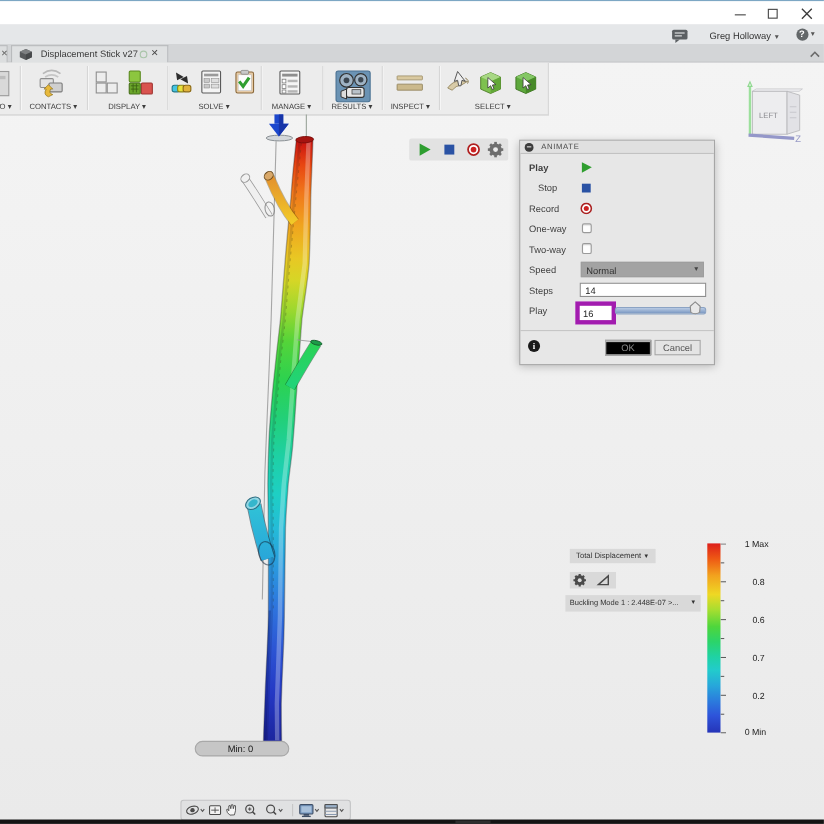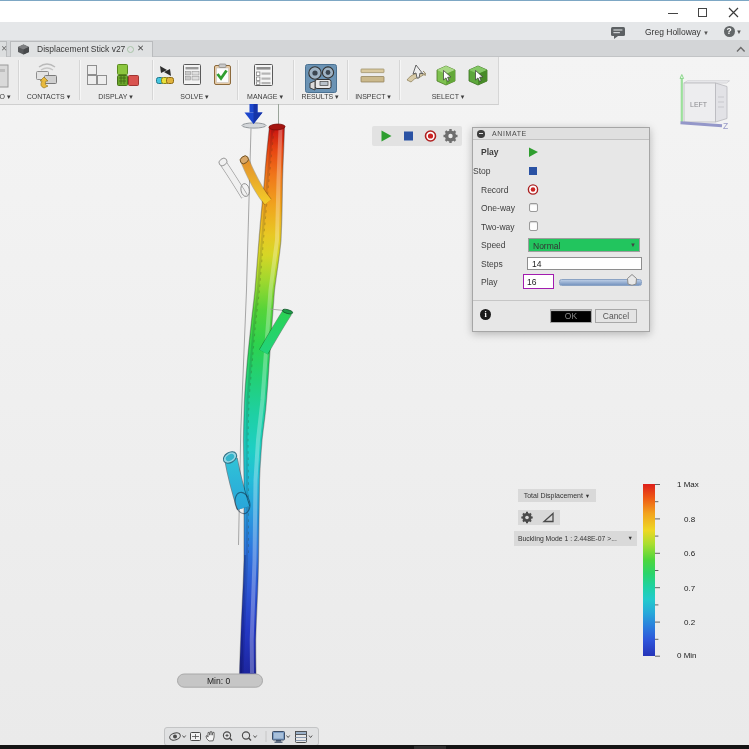--- a/index.html
+++ b/index.html
@@ -289,55 +289,55 @@
 
   <div id="dialog" class="abs" style="left:472px;top:127px;width:176px;height:203px;background:#e7e7e7;border:1px solid #a6a6a6;box-shadow:0 2px 8px rgba(0,0,0,0.25);font-size:8.5px;color:#3e3e3e;">
     <div class="abs" style="left:0;top:0;width:176px;height:11px;background:#e0e0e0;border-bottom:1px solid #c2c2c2;"></div>
     <div class="abs" style="left:4px;top:2px;width:7.5px;height:7.5px;border-radius:50%;background:#3c3c3c;"></div>
     <div class="abs" style="left:6px;top:4.8px;width:3.5px;height:1.6px;background:#e0e0e0;"></div>
     <div class="abs" style="left:19px;top:2px;font-size:7px;color:#4a4a4a;letter-spacing:0.6px;">ANIMATE</div>
     <div class="abs" style="left:8px;top:19px;font-weight:bold;">Play</div>
     <svg class="abs" style="left:55px;top:19px;" width="12" height="11">
         <polygon points="1,0.5 1,10 10,5" fill="#2f9e2f"></polygon>
       </svg>
-    <div class="abs" style="left:0;top:38px;">Stop</div>
+    <div class="abs" style="left:16px;top:38px;">Stop</div>
     <div class="abs" style="left:56px;top:38.5px;width:8px;height:8px;background:#2a52a4;"></div>
     <div class="abs" style="left:8px;top:56.5px;">Record</div>
     <svg class="abs" style="left:54px;top:55.5px;" width="12" height="11">
       <circle cx="6" cy="5.5" r="4.6" fill="#fff" stroke="#aa2020" stroke-width="1.4"></circle>
       <circle cx="6" cy="5.5" r="2.3" fill="#c22"></circle>
     </svg>
     <div class="abs" style="left:8px;top:75px;">One-way</div>
     <div class="abs" style="left:55.5px;top:74.5px;width:7.5px;height:7.5px;background:#fdfdfd;border:1px solid #9a9a9a;border-radius:2px;box-shadow:inset 0 1px 1px rgba(0,0,0,0.15);"></div>
     <div class="abs" style="left:8px;top:93.5px;">Two-way</div>
     <div class="abs" style="left:55.5px;top:93px;width:7.5px;height:7.5px;background:#fdfdfd;border:1px solid #9a9a9a;border-radius:2px;box-shadow:inset 0 1px 1px rgba(0,0,0,0.15);"></div>
     <div class="abs" style="left:8px;top:112px;">Speed</div>
-    <div class="abs" style="left:55px;top:110px;width:110px;height:12px;background:#22c55e;border:1px solid #9e9e9e;">
+    <div class="abs" style="left:55px;top:110px;width:110px;height:12px;background:#a3a3a3;border:1px solid #9e9e9e;">
       <div class="abs" style="left:4px;top:1.5px;font-size:8.5px;color:#333;">Normal</div>
       <div class="abs" style="right:3px;top:3px;font-size:6px;color:#444;">▼</div>
     </div>
     <div class="abs" style="left:8px;top:130.5px;">Steps</div>
     <div class="abs" style="left:54px;top:128.5px;width:113px;height:11px;background:#fff;border:1px solid #8e8e8e;">
       <div class="abs" style="left:4px;top:1px;font-size:8.5px;color:#222;">14</div>
     </div>
     <div class="abs" style="left:8px;top:149px;">Play</div>
-    <div class="abs" style="left:50px;top:145.5px;width:29px;height:13px;background:#fff;border:1px solid #a21caf;">
+    <div class="abs" style="left:50px;top:145.5px;width:29px;height:13px;background:#fff;border:4px solid #a21caf;">
       <div class="abs" style="left:3px;top:2px;font-size:8.5px;color:#222;">16</div>
     </div>
     <div class="abs" style="left:86px;top:150.5px;width:81px;height:5px;border-radius:2.5px;background:linear-gradient(#b9cbe4,#7795c0);border:1px solid #8ba3c4;"></div>
     <svg class="abs" style="left:152px;top:145px;" width="14" height="14">
       <path d="M7,1.5 L11.5,5.5 L11,11 Q7,13.5 3,11 L2.5,5.5 Z" fill="#e8e8e8" stroke="#8a8a8a" stroke-width="1"></path>
     </svg>
     <div class="abs" style="left:0px;top:172px;width:176px;height:1px;background:#c6c6c6;"></div>
     <div class="abs" style="left:7px;top:181px;width:11px;height:11px;border-radius:50%;background:#1a1a1a;color:#fff;font-size:8px;font-weight:bold;text-align:center;line-height:11px;font-family:'Liberation Serif',serif;">i</div>
     <div class="abs" style="left:77px;top:181px;width:40px;height:12px;background:#000000;border:1px solid #a8a8a8;box-shadow:0 1px 1px rgba(255,255,255,0.8) inset;text-align:center;line-height:12px;color:#8a8a8a;">OK</div>
     <div class="abs" style="left:122px;top:181px;width:40px;height:12px;background:#e4e4e4;border:1px solid #a8a8a8;text-align:center;line-height:12px;color:#555;">Cancel</div>
   </div>
 
-  <div id="legend" class="abs" style="left:0;top:0;width:749px;height:658px;pointer-events:none;border-radius:23px;">
+  <div id="legend" class="abs" style="left:0;top:10px;width:749px;height:658px;pointer-events:none;border-radius:23px;">
     <div class="abs" style="left:518px;top:489px;width:78px;height:13px;background:#d9d9d9;font-size:7px;color:#333;line-height:13px;text-align:center;">Total Displacement <span style="font-size:5.5px;">▼</span></div>
     <div class="abs" style="left:518px;top:510px;width:42px;height:15px;background:#d9d9d9;"></div>
     <svg class="abs" style="left:520px;top:511px;" width="38" height="13">
       <g fill="#4a4a4a">
         <circle cx="7" cy="6.5" r="4.6"></circle>
         <g stroke="#4a4a4a" stroke-width="2">
           <line x1="7" y1="0.8" x2="7" y2="12.2"></line>
           <line x1="1.3" y1="6.5" x2="12.7" y2="6.5"></line>
           <line x1="3" y1="2.5" x2="11" y2="10.5"></line>
           <line x1="11" y1="2.5" x2="3" y2="10.5"></line>

